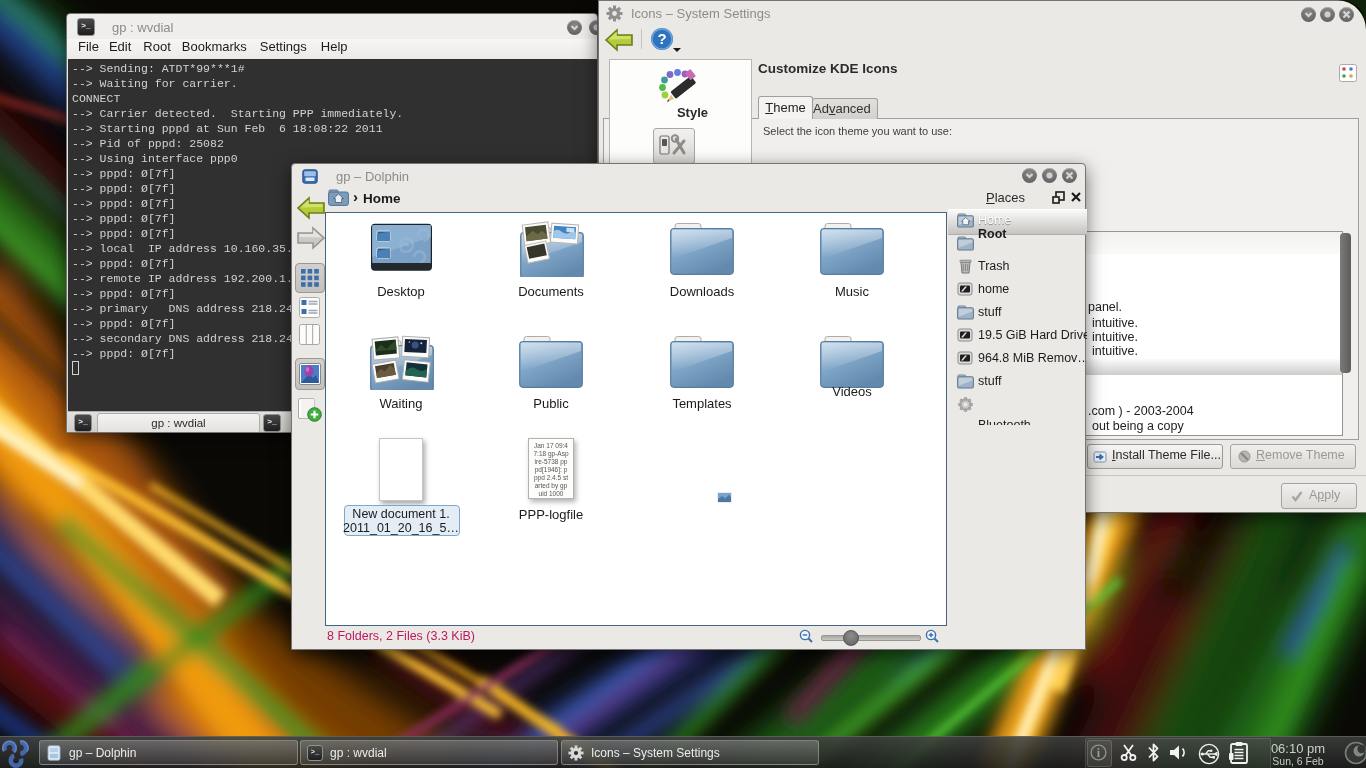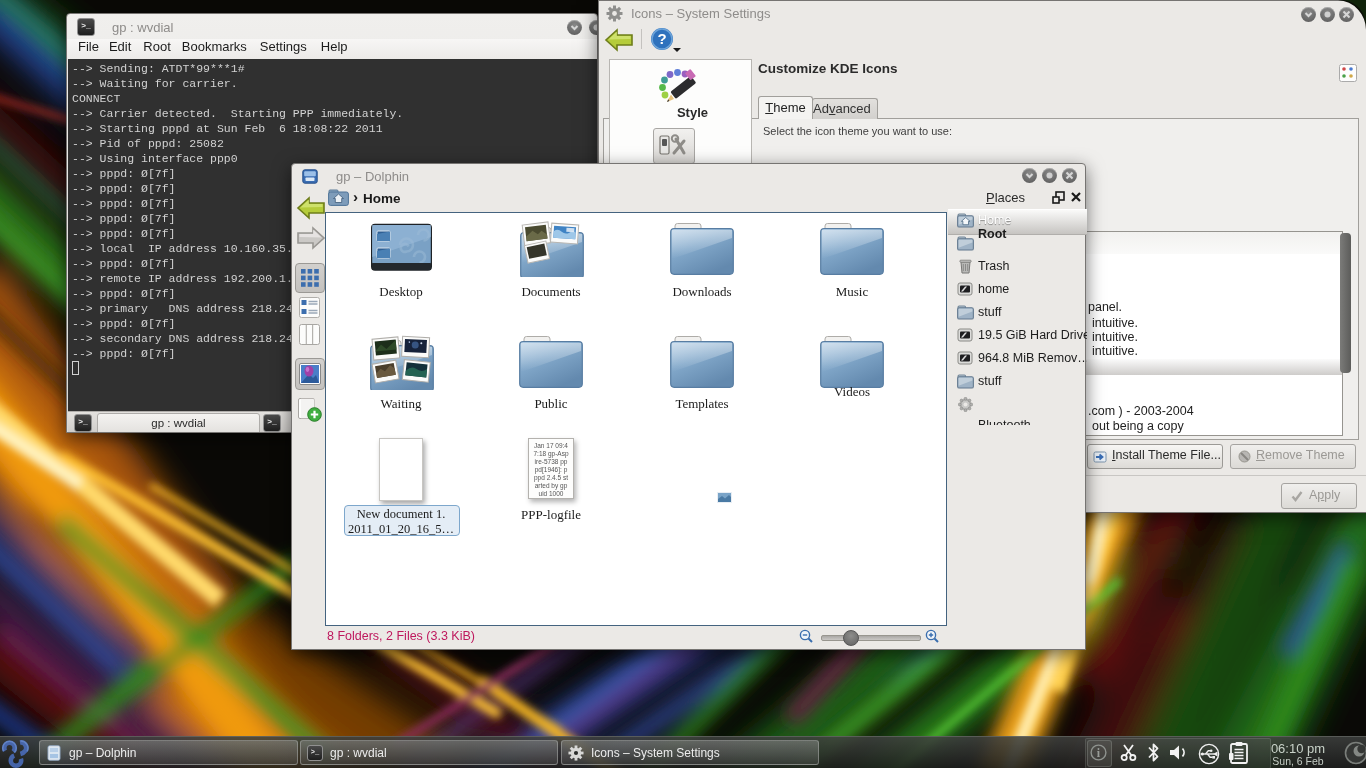--- a/index.html
+++ b/index.html
@@ -24,21 +24,21 @@
     font-size:11.5px;line-height:15px;color:#d2d2d2;}
   #ttabs{position:absolute;left:1px;top:397px;width:530px;height:22px;
     background:linear-gradient(#e3e1de,#ceccc9);border-top:1px solid #b0aeab;}
   .kicon{position:absolute;width:16px;height:16px;background:linear-gradient(#4a4a4a,#1e1e1e);
     border:1px solid #909090;border-radius:3px;color:#e8e8e8;
     font:bold 8px "Liberation Mono",monospace;text-align:center;line-height:14px;}
   
   #sett{left:598px;top:0px;width:780px;height:513px;border-radius:0 0 0 0;}
   
   #dolph{left:291px;top:163px;width:795px;height:487px;}
-  .flabel{position:absolute;font-size:13px;color:#1b1b1b;text-align:center;width:140px;font-family:Liberation Serif, serif;}
+  .flabel{position:absolute;font-size:13px;color:#1b1b1b;text-align:center;width:140px;}
   
   #bar{position:absolute;left:0;top:736px;width:1366px;height:32px;
     background:linear-gradient(rgba(62,64,62,.88),rgba(28,29,28,.90));
     border-top:1px solid rgba(200,205,200,.35);}
   .task{position:absolute;top:3px;height:25px;box-sizing:border-box;
     background:linear-gradient(rgba(160,162,160,.42),rgba(95,97,95,.34));
     border:1px solid rgba(170,172,170,.55);border-radius:3px;
     color:#ececec;font-size:12px;line-height:24px;}
   .task .ti{position:absolute;left:6px;top:4px;}
   .task .tt{position:absolute;left:29px;top:0px;white-space:nowrap;}

